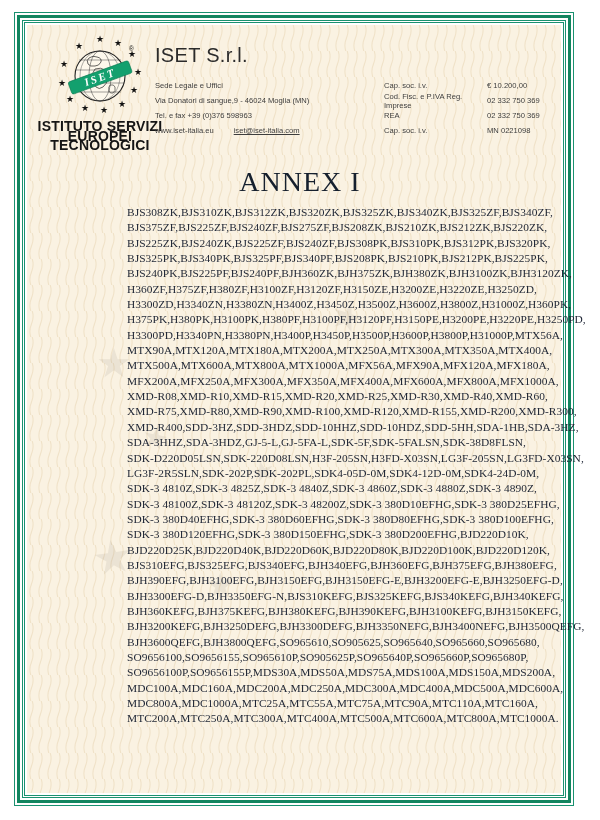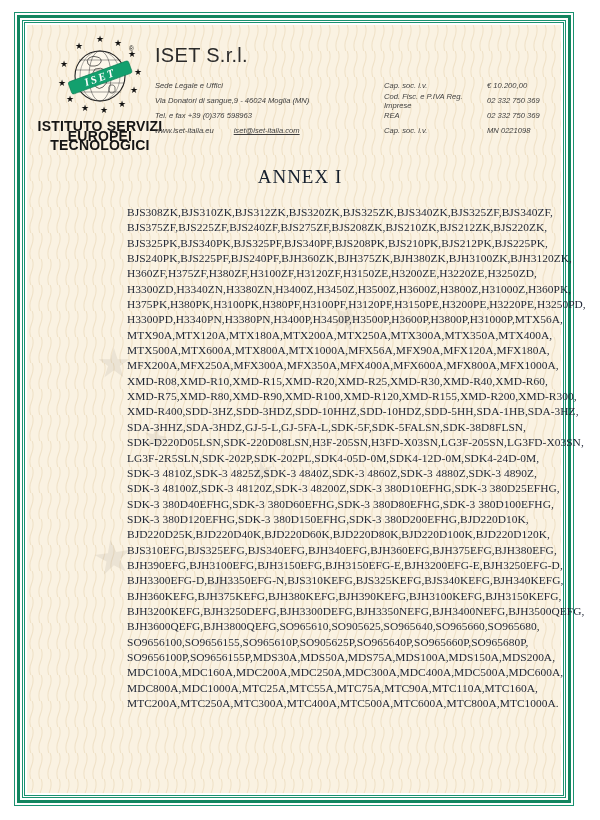--- a/index.html
+++ b/index.html
@@ -35,32 +35,32 @@
   .content{position:absolute;inset:0;}
   
   .logo-svg{position:absolute;left:48px;top:33px;width:104px;height:92px;}
   .org-text{
     position:absolute;left:30px;top:122px;width:140px;
     text-align:center;font-size:14px;font-weight:bold;color:#151515;
     line-height:9.5px;letter-spacing:0.2px;
   }
   
   .company{position:absolute;left:155px;top:44px;font-size:20px;color:#2b2b2b;letter-spacing:0.3px;}
-  .contact{position:absolute;left:155px;top:78px;width:400px;font-size:7.6px;color:var(--gray);font-style:italic;}
+  .contact{position:absolute;left:155px;top:78px;width:400px;font-size:7.6px;color:var(--gray);}
   .contact-row{display:flex;height:15px;align-items:center;}
   .c-left{width:197px;}
   .c-label{width:103px;margin-left:32px;}
   .c-value{flex:1;}
   .email-link{text-decoration:underline;color:var(--gray);margin-left:20px;}
   
   .annex-title{
     position:absolute;left:0;top:166px;width:100%;
     text-align:center;
     font-family:"Liberation Serif", serif;
-    font-size:19px;color:#16202e;letter-spacing:1px;
+    font-size:28px;color:#16202e;letter-spacing:1px;
   }
   
   .codes{
     position:absolute;left:127px;top:205px;width:440px;
     font-family:"Liberation Serif", serif;
     font-size:11.4px;color:var(--ink);
     line-height:15.35px;letter-spacing:0.05px;
   }
   .code-line{white-space:nowrap;}
 </style>
@@ -159,20 +159,21 @@
       <span class="c-label">Cap. soc. i.v.</span>
       <span class="c-value">MN 0221098</span>
     </div>
   </div>
 
   <div class="annex-title">ANNEX I</div>
 
   <div class="codes">
       <div class="code-line">BJS308ZK,BJS310ZK,BJS312ZK,BJS320ZK,BJS325ZK,BJS340ZK,BJS325ZF,BJS340ZF,</div>
       <div class="code-line">BJS375ZF,BJS225ZF,BJS240ZF,BJS275ZF,BJS208ZK,BJS210ZK,BJS212ZK,BJS220ZK,</div>
+      <div class="code-line">BJS225ZK,BJS240ZK,BJS225ZF,BJS240ZF,BJS308PK,BJS310PK,BJS312PK,BJS320PK,</div>
       <div class="code-line">BJS325PK,BJS340PK,BJS325PF,BJS340PF,BJS208PK,BJS210PK,BJS212PK,BJS225PK,</div>
       <div class="code-line">BJS240PK,BJS225PF,BJS240PF,BJH360ZK,BJH375ZK,BJH380ZK,BJH3100ZK,BJH3120ZK,</div>
       <div class="code-line">H360ZF,H375ZF,H380ZF,H3100ZF,H3120ZF,H3150ZE,H3200ZE,H3220ZE,H3250ZD,</div>
       <div class="code-line">H3300ZD,H3340ZN,H3380ZN,H3400Z,H3450Z,H3500Z,H3600Z,H3800Z,H31000Z,H360PK,</div>
       <div class="code-line">H375PK,H380PK,H3100PK,H380PF,H3100PF,H3120PF,H3150PE,H3200PE,H3220PE,H3250PD,</div>
       <div class="code-line">H3300PD,H3340PN,H3380PN,H3400P,H3450P,H3500P,H3600P,H3800P,H31000P,MTX56A,</div>
       <div class="code-line">MTX90A,MTX120A,MTX180A,MTX200A,MTX250A,MTX300A,MTX350A,MTX400A,</div>
       <div class="code-line">MTX500A,MTX600A,MTX800A,MTX1000A,MFX56A,MFX90A,MFX120A,MFX180A,</div>
       <div class="code-line">MFX200A,MFX250A,MFX300A,MFX350A,MFX400A,MFX600A,MFX800A,MFX1000A,</div>
       <div class="code-line">XMD-R08,XMD-R10,XMD-R15,XMD-R20,XMD-R25,XMD-R30,XMD-R40,XMD-R60,</div>

